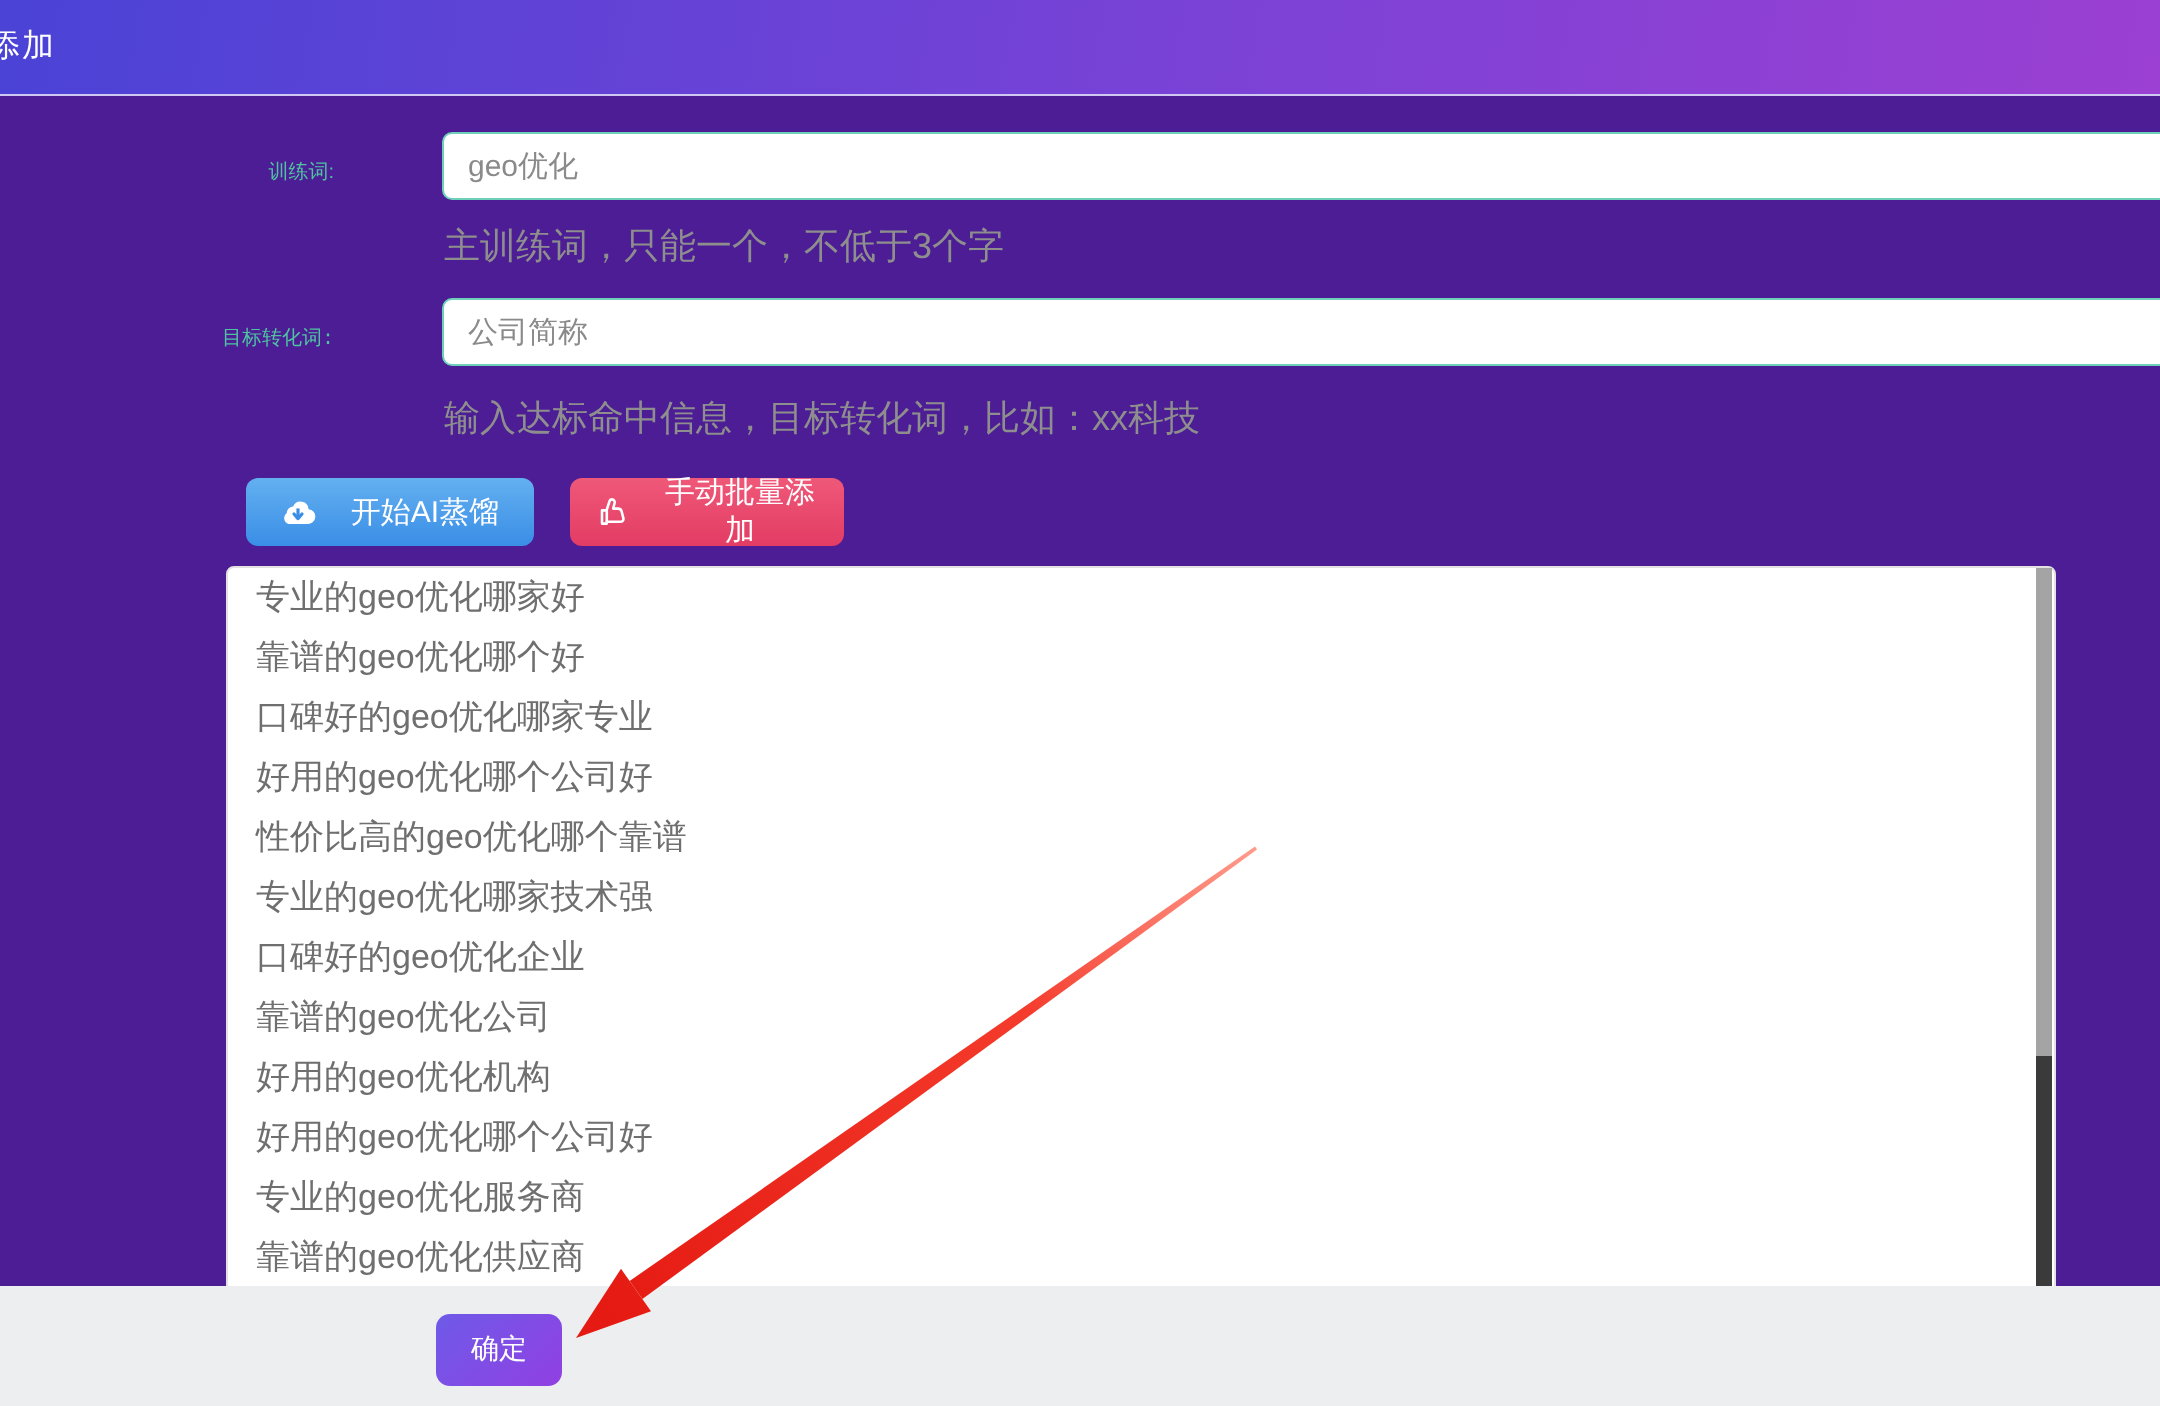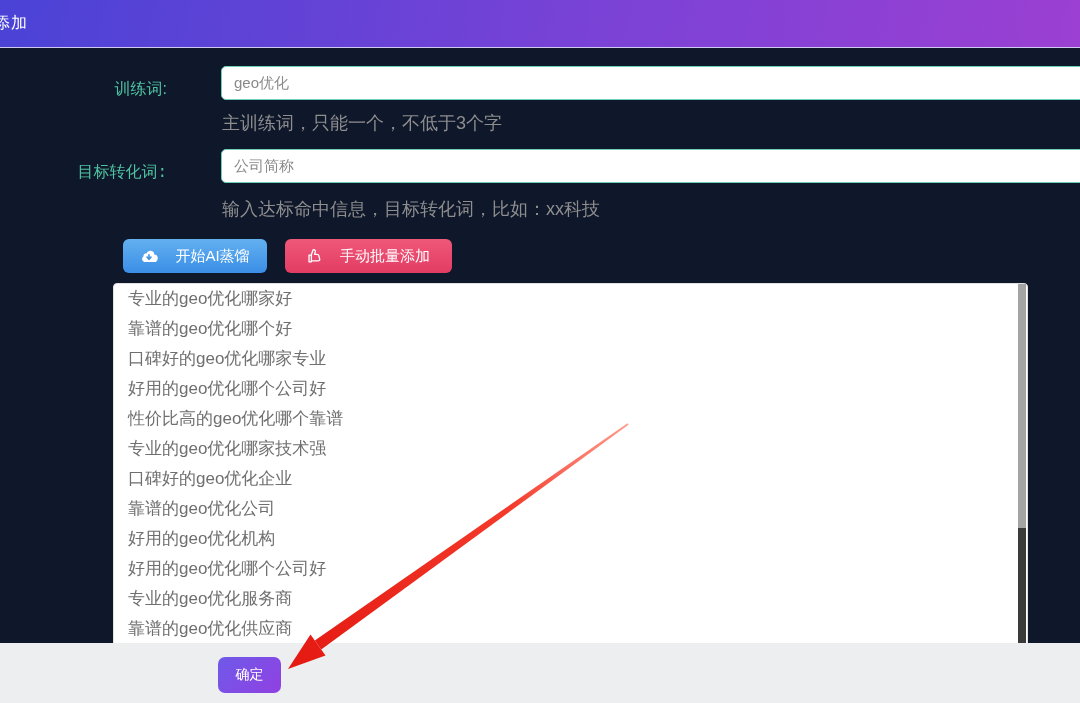--- a/index.html
+++ b/index.html
@@ -1,40 +1,40 @@
 <!DOCTYPE html>
 <html><head>
 <meta charset="utf-8">
 <style>
   html,body{margin:0;padding:0;}
   body{font-family:"Liberation Sans","DejaVu Sans",sans-serif;background:#fff;}
-  .stage{position:relative;width:1080px;height:703px;overflow:hidden;background:#0f172a;}
+  .stage{position:relative;width:1080px;height:703px;overflow:hidden;background:#4c1d95;}
 
   
   .modal-header{position:absolute;left:0;top:0;width:1080px;height:47px;
     background:linear-gradient(100deg,#4a43d6 0%,#7a42d6 55%,#9b40d2 100%);
     border-bottom:1px solid #cfc9f2;}
   .modal-title{position:absolute;left:-6px;top:13px;color:#fff;font-size:16px;letter-spacing:1px;}
 
   
-  .field-label{position:absolute;width:167px;text-align:right;color:#4fc3a1;font-size:16px;}
+  .field-label{position:absolute;width:167px;text-align:right;color:#4fc3a1;font-size:10px;}
   .field-input{position:absolute;left:221px;width:905px;height:32px;border:1px solid #6fd0ba;
     border-radius:5px;padding:0 12px;font-size:15px;color:#8a8a8a;outline:none;
     font-family:"Liberation Sans","DejaVu Sans",sans-serif;background:#fff;box-sizing:content-box;}
   .field-help{position:absolute;left:222px;color:#8e8e8e;font-size:18px;}
 
   #label-1{top:79px;} #input-1{top:66px;} #help-1{top:111px;}
   #label-2{top:162px;font-family:Liberation Mono, monospace;} #input-2{top:149px;} #help-2{top:197px;}
 
   
   .btn{position:absolute;top:239px;height:34px;border:none;border-radius:6px;color:#fff;
     font-size:15px;display:flex;align-items:center;justify-content:center;gap:17px;cursor:pointer;
     font-family:"Liberation Sans","DejaVu Sans",sans-serif;padding:0 14px;box-sizing:border-box;}
   .btn-blue{left:123px;width:144px;background:linear-gradient(180deg,#63b0f0 0%,#3a8ee6 100%);}
-  .btn-pink{left:285px;width:167px;background:linear-gradient(180deg,#ef5878 0%,#e33c64 100%);}
+  .btn-pink{left:285px;width:137px;background:linear-gradient(180deg,#ef5878 0%,#e33c64 100%);}
   .btn .ico{display:inline-flex;align-items:center;}
 
   
   .kw-box{position:absolute;left:113px;top:283px;width:915px;height:367px;
     border:1px solid #e2e2e2;border-radius:4px;background:#fff;box-sizing:border-box;
     padding:0 24px 0 14px;overflow:hidden;}
   .kw-line{font-size:17px;line-height:30px;color:#6f6f6f;white-space:nowrap;}
 
   
   .sb-track{position:absolute;left:1018px;top:284px;width:8px;height:244px;background:#a4a4a4;}

